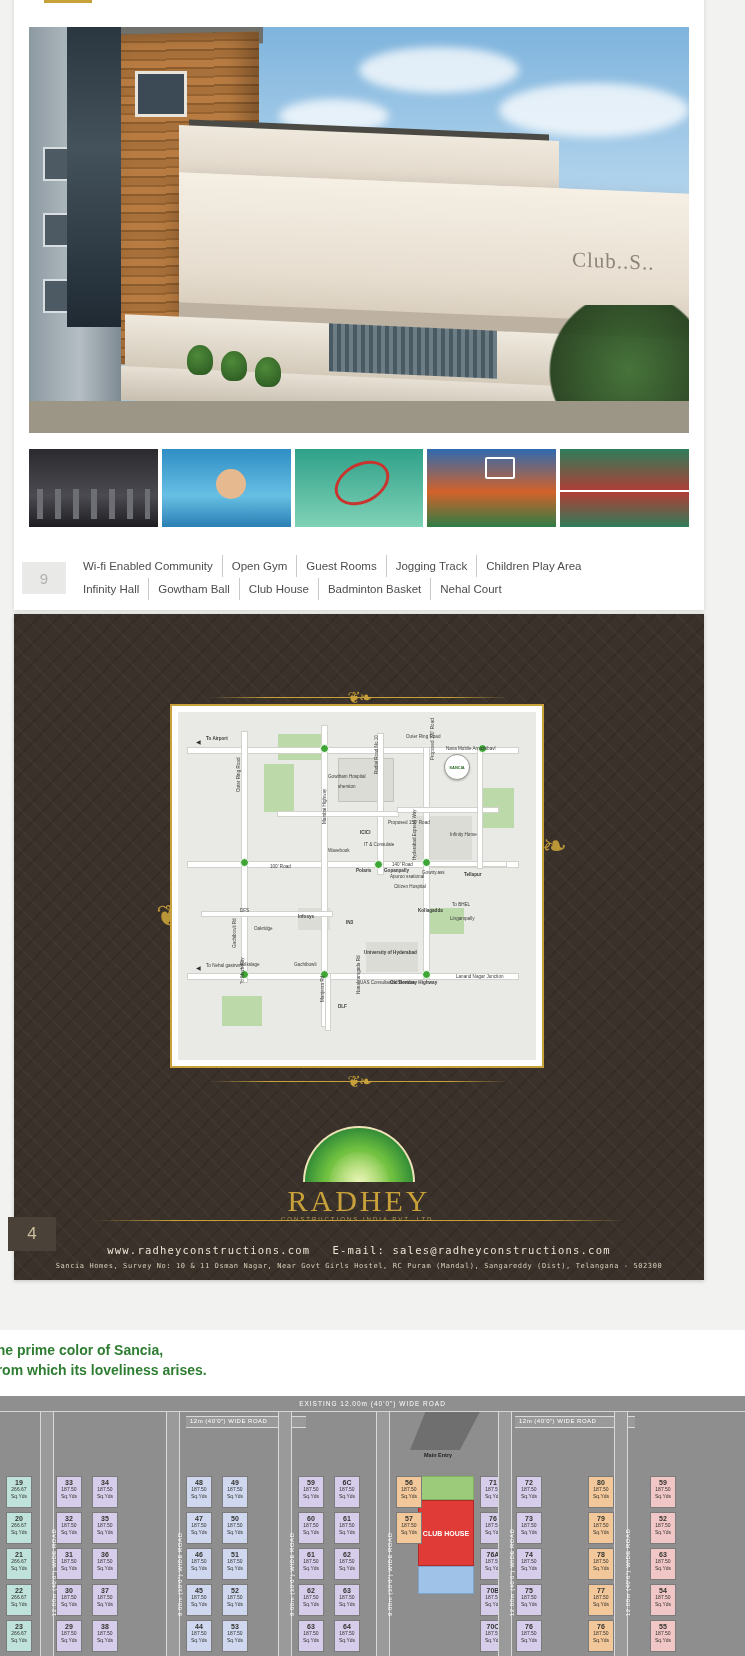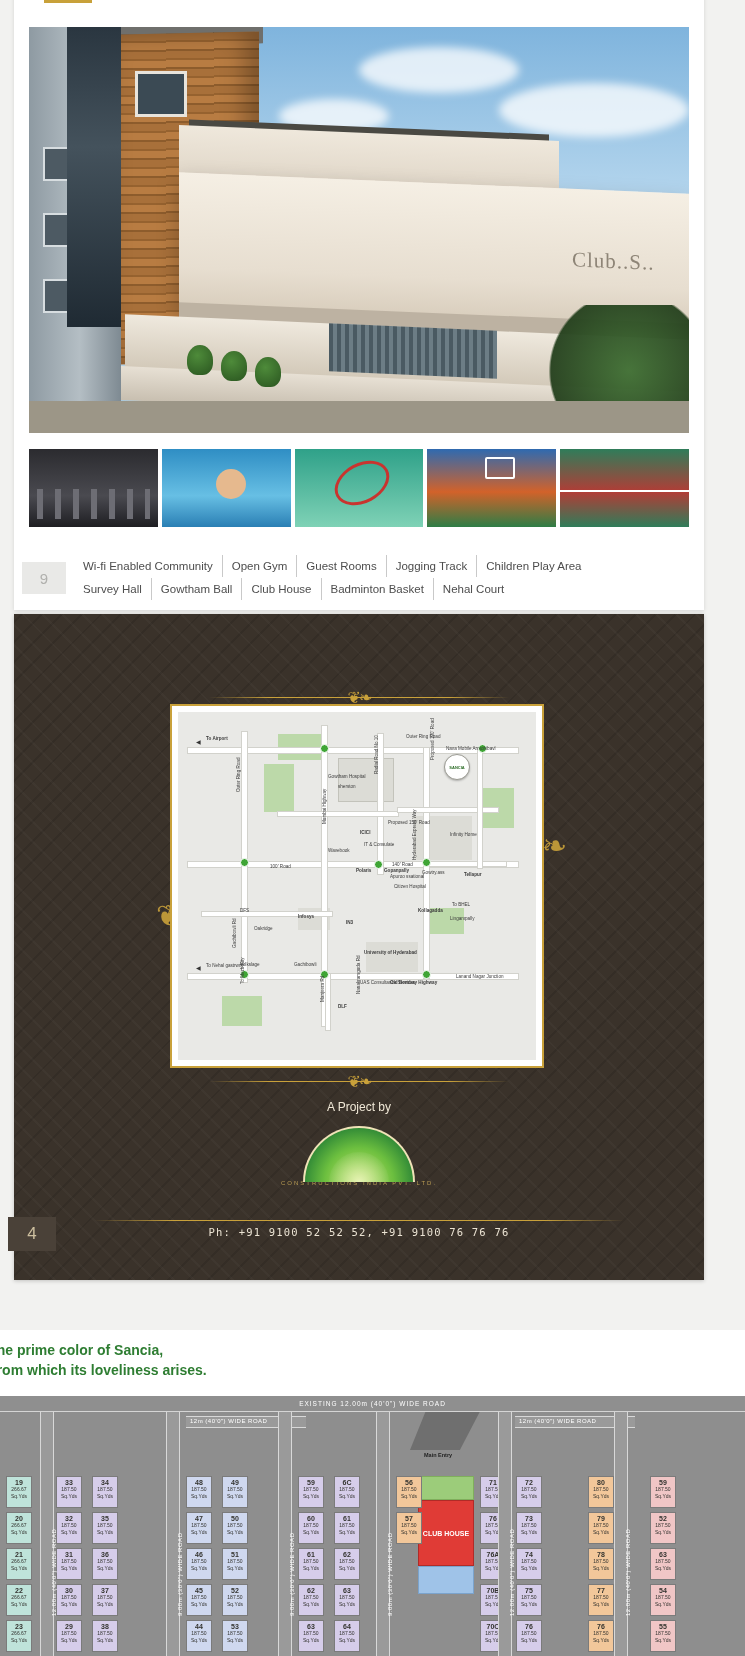--- a/index.html
+++ b/index.html
@@ -427,21 +427,21 @@
       <div class="thumb t-gym"></div>
       <div class="thumb t-pool"></div>
       <div class="thumb t-bad"></div>
       <div class="thumb t-bask"></div>
       <div class="thumb t-ten"></div>
     </div>
 
     <div class="amenity-list">
       <span class="first">Wi-fi Enabled Community</span><span>Open Gym</span><span>Guest Rooms</span><span>Jogging Track</span><span>Children Play Area</span>
       <br>
-      <span class="first">Survey Hall</span><span>Gowtham Ball</span><span>Club House</span><span>Badminton Basket</span><span>Nehal Court</span>
+      <span class="first">Infinity Hall</span><span>Gowtham Ball</span><span>Club House</span><span>Badminton Basket</span><span>Nehal Court</span>
     </div>
 
     <div class="pageno-9">9</div>
   </div>
 
   <div class="sheet-10">
 
     <div class="orn-top">
       <div class="orn-line"></div>
       <div class="orn-glyph">❦❧</div>
@@ -533,29 +533,32 @@
           <div class="map-txt rot" style="left: 62px; top: 272px;">To Mezh-Kity</div>
           <div class="map-txt rot" style="left: 142px; top: 290px;">Manjeera Rd</div>
         </div>
     </div>
 
     <div class="orn-bottom">
       <div class="orn-line"></div>
       <div class="orn-glyph">❦❧</div>
     </div>
 
-    <div class="aproject">A Project by</div>
 
     <div class="logo-wrap">
       <div class="logo-arc"></div>
+      <div class="logo-name">RADHEY</div>
       <div class="logo-sub">CONSTRUCTIONS INDIA PVT. LTD.</div>
     </div>
 
     <div class="gold-rule"></div>
-    <div class="contact-phone">Ph: +91 9100 52 52 52, +91 9100 76 76 76</div>
+    <div class="contact-web">
+      <span>www.radheyconstructions.com</span><span class="gap"></span><span>E-mail: sales@radheyconstructions.com</span>
+    </div>
+    <div class="contact-addr">Sancia Homes, Survey No: 10 &amp; 11 Osman Nagar, Near Govt Girls Hostel, RC Puram (Mandal), Sangareddy (Dist), Telangana - 502300</div>
   </div>
 
   <div class="pageno-10">4</div>
 
   <div class="sheet-11">
     <div class="mp-head1">the prime color of Sancia,</div>
     <div class="mp-head2">from which its loveliness arises.</div>
 
     <div class="site">
       <div class="entry-ramp"></div>

